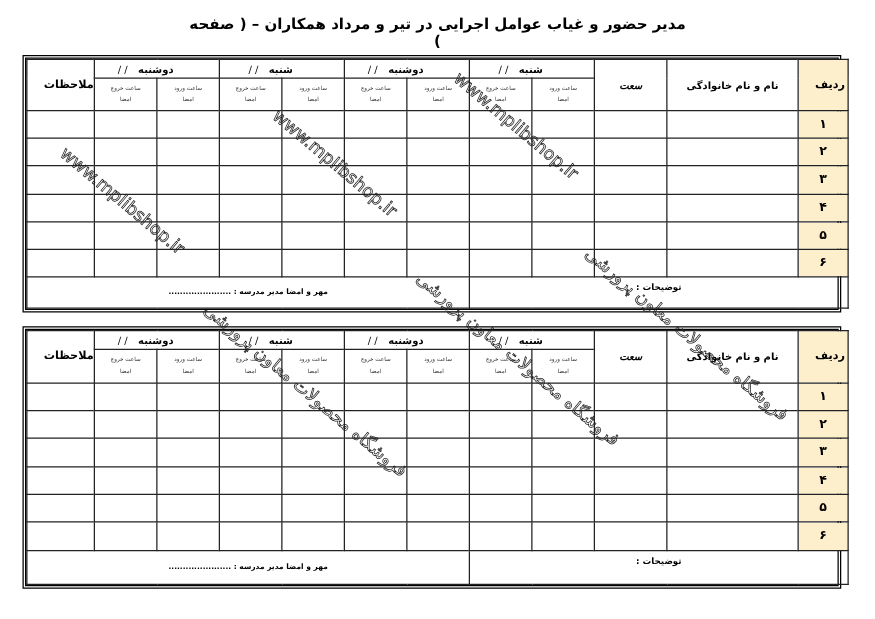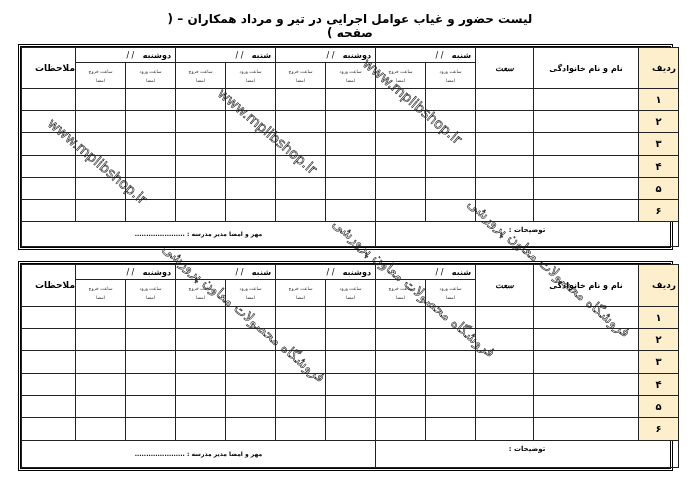--- a/index.html
+++ b/index.html
@@ -10,34 +10,34 @@
   .sheet { position:absolute; left:18px; width:655px; border:3px double #000; box-sizing:border-box; }
   .sheet1 { top:44px; height:206px; }
   .sheet2 { top:261px; height:210px; }
   table { border-collapse:collapse; width:100%; height:100%; direction:rtl; table-layout:fixed; }
   td, th { border:1px solid #222; padding:0; text-align:center; vertical-align:middle; overflow:hidden; }
   th { font-weight:bold; }
   .c-radif { width:40px; background:#fdefcc; font-size:9px;padding-left:11px; }
   .c-name { width:105px; font-size:8px; }
   .c-saat { width:58px; font-size:8px;font-style:italic; }
   .c-notes { width:53px; font-size:9px;padding-left:27px; }
-  .day { font-size:8px; font-weight:bold; text-align:right; padding-right:4px; height:14px; }
+  .day { font-size:8px; font-weight:bold; padding-right:18px; height:14px; }
   .day .slashes { font-weight:normal; letter-spacing:0; }
   .sub { font-size:4.5px; color:#333; line-height:9px; height:25px; font-weight:normal; }
   .num { background:#fdefcc; font-weight:bold; font-size:10px; }
   .row td { height:21px; }
   .notes-label { vertical-align:top; font-size:7px; font-weight:bold; padding:4px 2px; }
   .sign { font-size:6px; font-weight:bold; text-align:center; direction:rtl; }
   .wm { position:absolute; font-size:14px; color:transparent; -webkit-text-stroke:0.6px #222;
         white-space:nowrap; transform-origin:left top; pointer-events:none; font-family:"DejaVu Sans", sans-serif; }
 </style>
 </head>
 <body>
 
-<div class="title">لیست حضور و غیاب عوامل اجرایی در تیر و مرداد همکاران – ( صفحه        )</div>
+<div class="title">مدیر حضور و غیاب عوامل اجرایی در تیر و مرداد همکاران – ( صفحه        )</div>
 
 <div class="sheet sheet1">
 <table>
   <colgroup>
     <col style="width:40px">
         <col style="width:105px">
         <col style="width:58px">
     <col style="width:50px">
         <col style="width:50px">
         <col style="width:50px">

